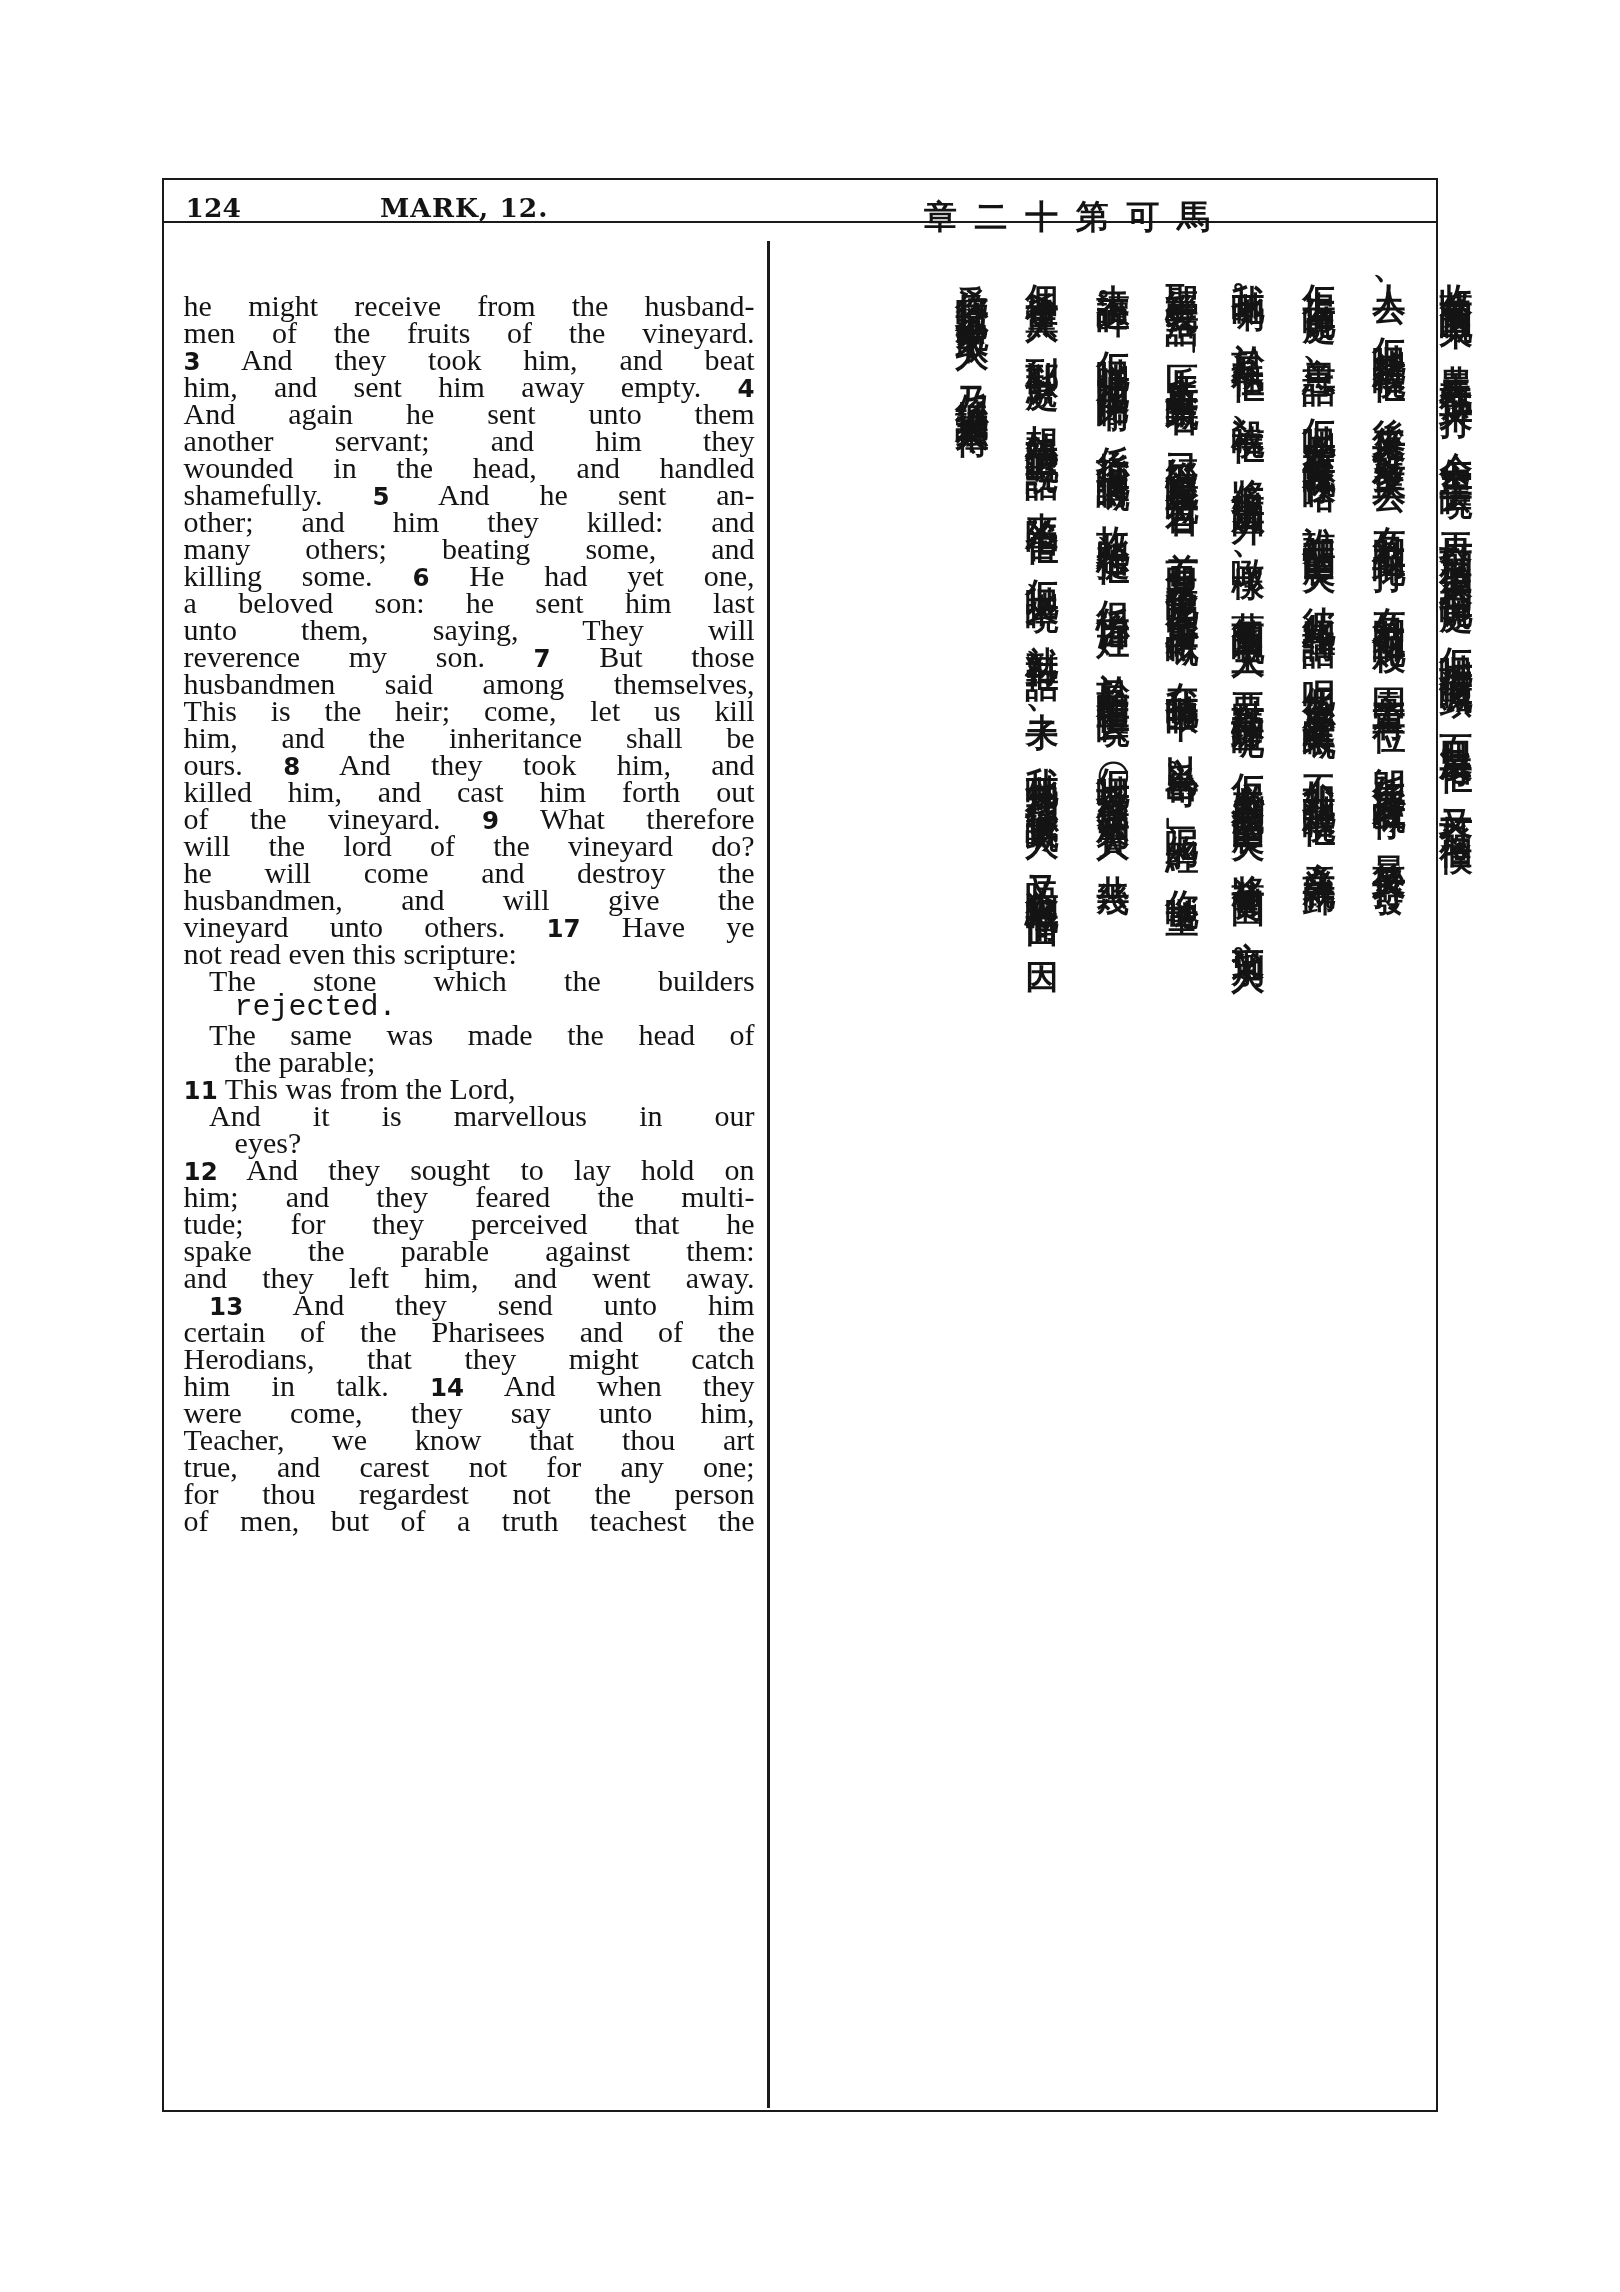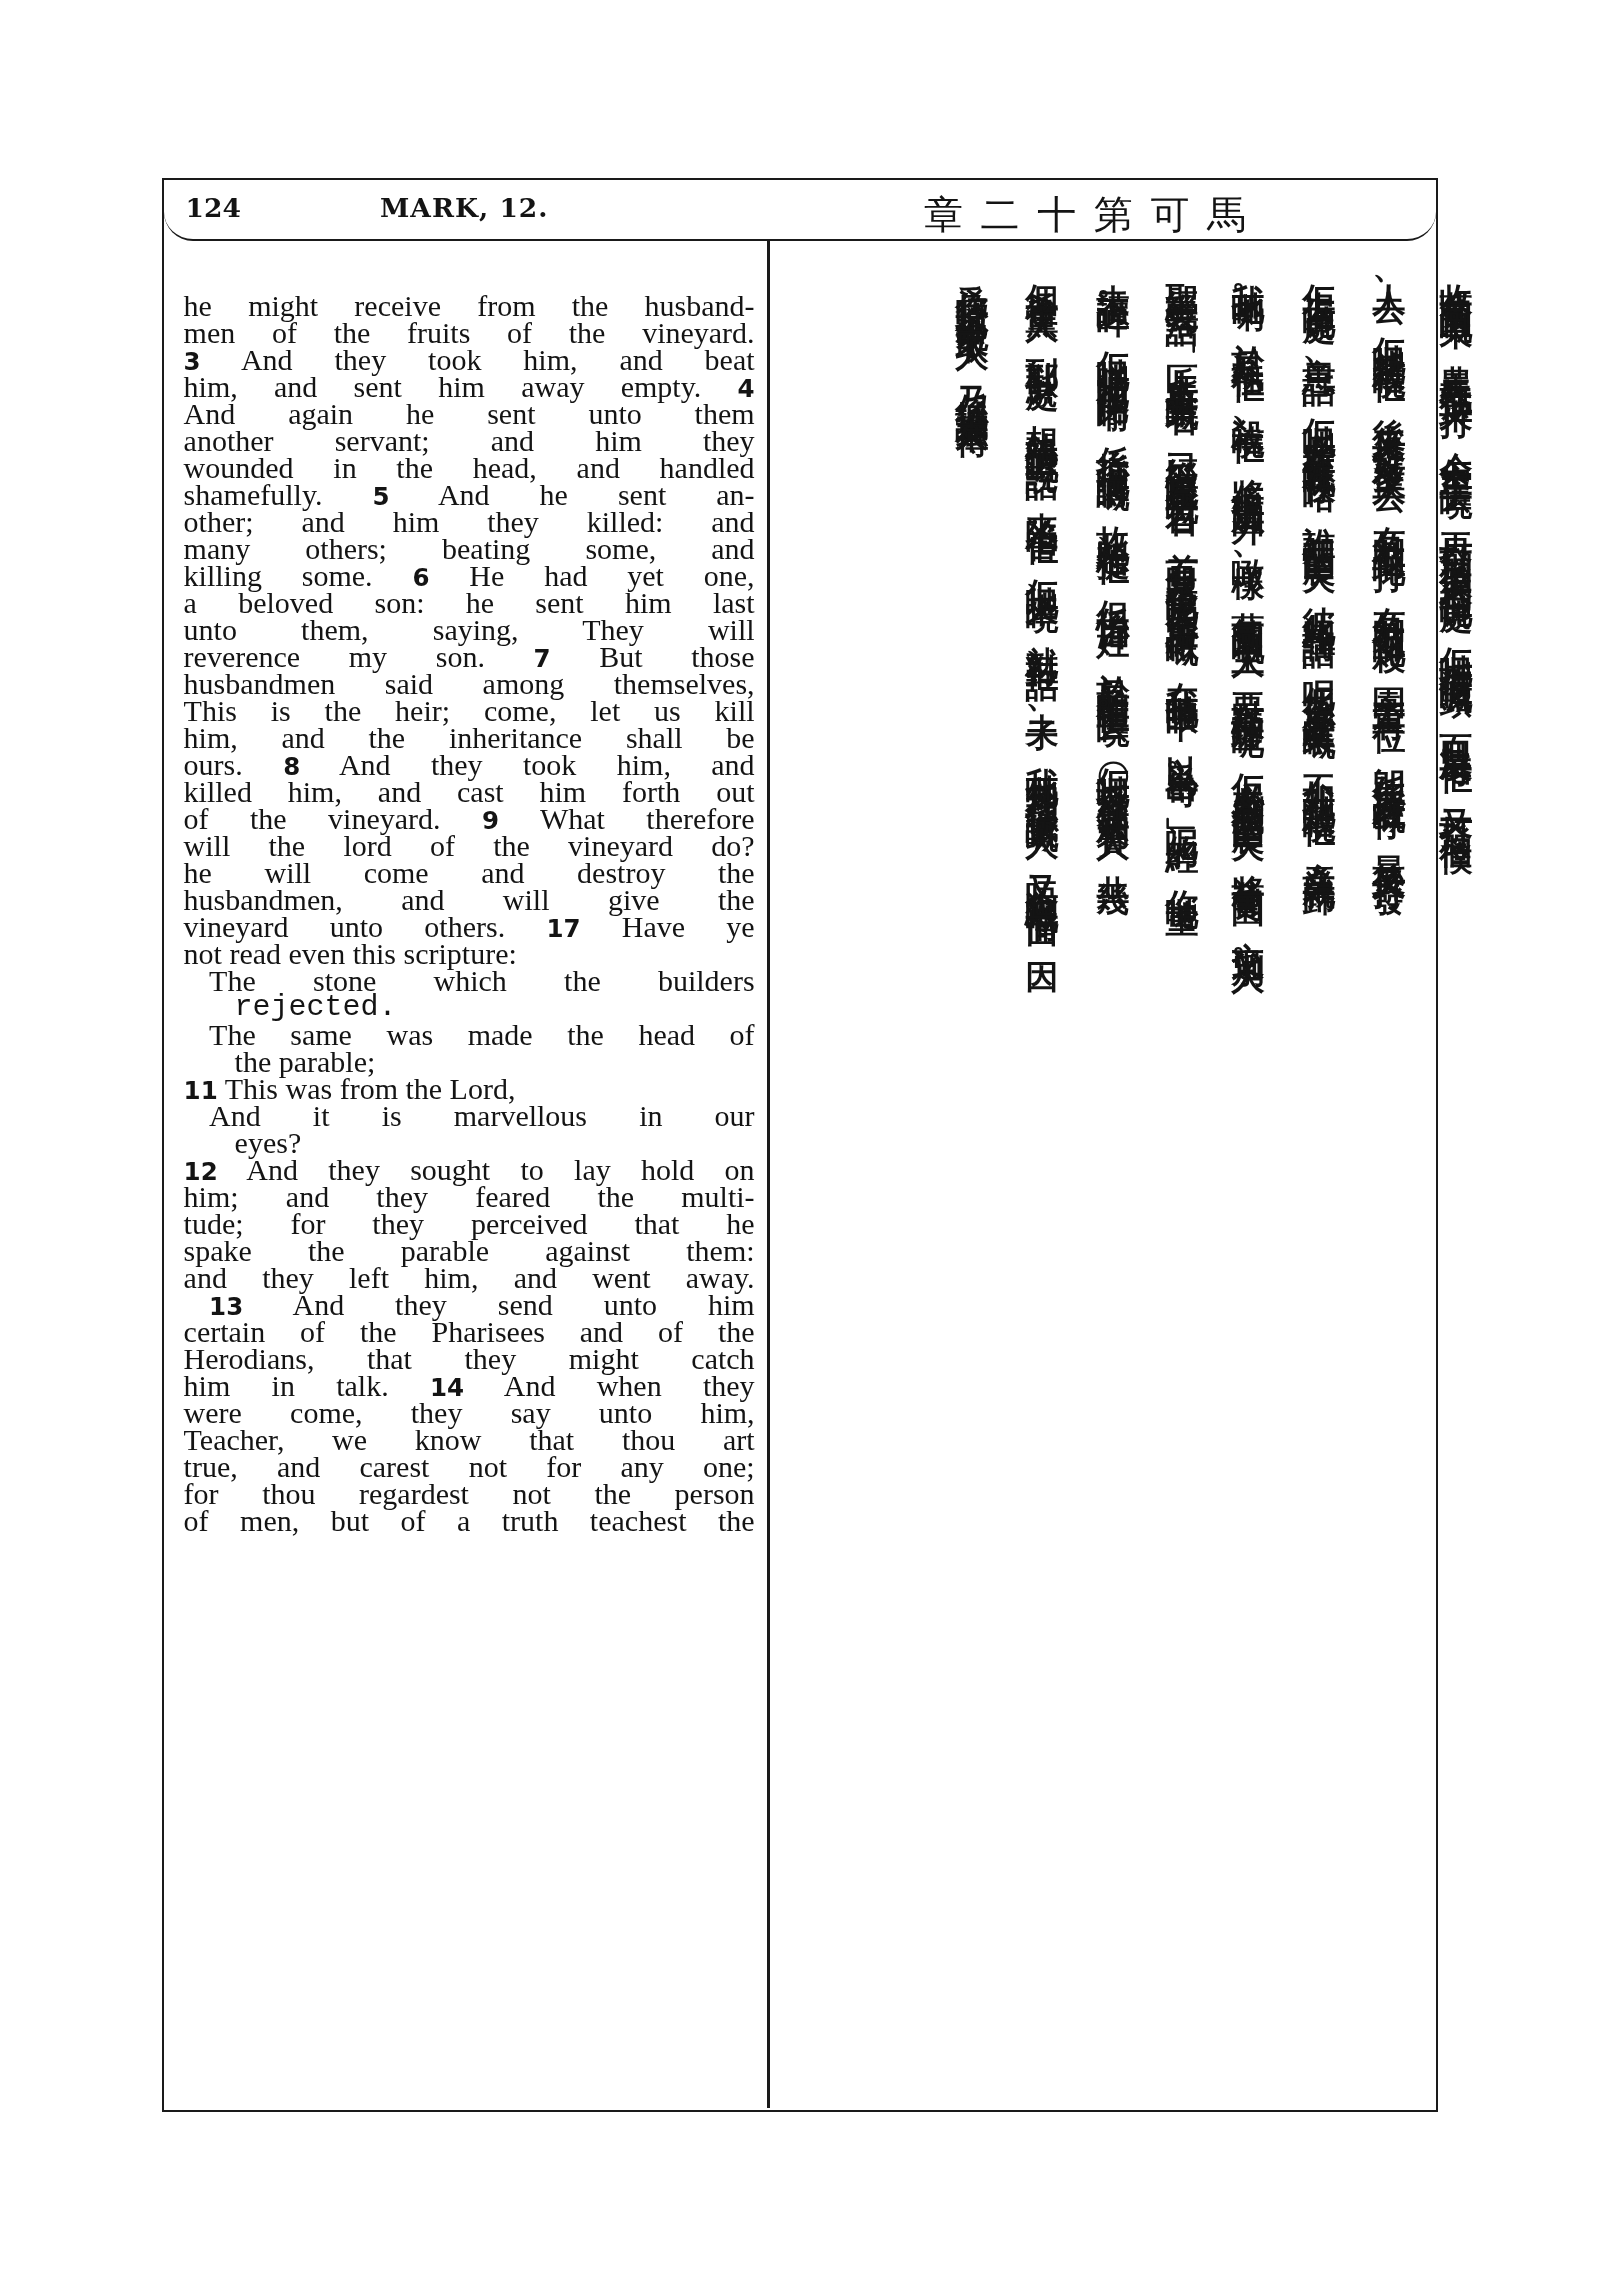--- a/index.html
+++ b/index.html
@@ -1,21 +1,21 @@
 <!DOCTYPE html>
 <html><head>
 <meta charset="utf-8">
 <style>
   html, body { margin: 0; padding: 0; background: #ffffff; }
   body { width: 1620px; height: 2293px; position: relative; overflow: hidden; color: #141414; }
   .frame { position: absolute; left: 162px; top: 178px; width: 1276px; height: 1934px; border: 2.9px solid #1a1a1a; border-bottom-width: 2.9px; box-sizing: border-box; }
-  .header { position: absolute; left: 0; top: 0; width: 100%; height: 61px; border-bottom: 2.9px solid #1a1a1a; box-sizing: border-box; border-radius: 29px; }
+  .header { position: absolute; left: 0; top: 0; width: 100%; height: 43px; border-bottom: 2.9px solid #1a1a1a; box-sizing: border-box; }
   .page-num { position: absolute; left: 21.6px; top: 11.8px; font-family: "DejaVu Serif", serif; font-weight: bold; font-size: 26.5px; }
   .running-head { position: absolute; left: 216px; top: 11.8px; font-family: "DejaVu Serif", serif; font-weight: bold; font-size: 26.5px; letter-spacing: 1px; }
-  .cn-head { position: absolute; left: 760px; top: 8px; font-family: "DejaVu Serif", serif; font-weight: normal; font-size: 39px; letter-spacing: 17.6px; }
+  .cn-head { position: absolute; left: 760px; top: 15px; font-family: "DejaVu Serif", serif; font-weight: bold; font-size: 33px; letter-spacing: 17.6px; }
   .divider { position: absolute; left: 603px; top: 61px; width: 2.9px; height: 1867px; background: #1a1a1a; }
   .english { position: absolute; left: 19.6px; top: 71px; width: 571px; font-family: "Liberation Serif", "DejaVu Serif", serif; font-size: 30px; line-height: 27px; margin-top: 41px; }
   .eline { display: block; text-align: justify; text-align-last: justify; white-space: nowrap; height: 27px; overflow: visible; }
   .eline.indent1 { padding-left: 25.5px; }
   .eline.indent2 { padding-left: 51px; text-align-last: left; }
   .vn { font-weight: bold; font-family: "DejaVu Sans", sans-serif; font-size: 24.5px; }
   .chinese { position: absolute; left: 616px; top: 78px; width: 652px; height: 1843px; }
   .ccol { position: absolute; top: 0; width: 59px; font-family: "DejaVu Sans", sans-serif; font-size: 33px; line-height: 40px; writing-mode: vertical-rl; text-orientation: upright; white-space: pre; letter-spacing: 6.8px; font-weight: bold; }
 </style>
 </head>

